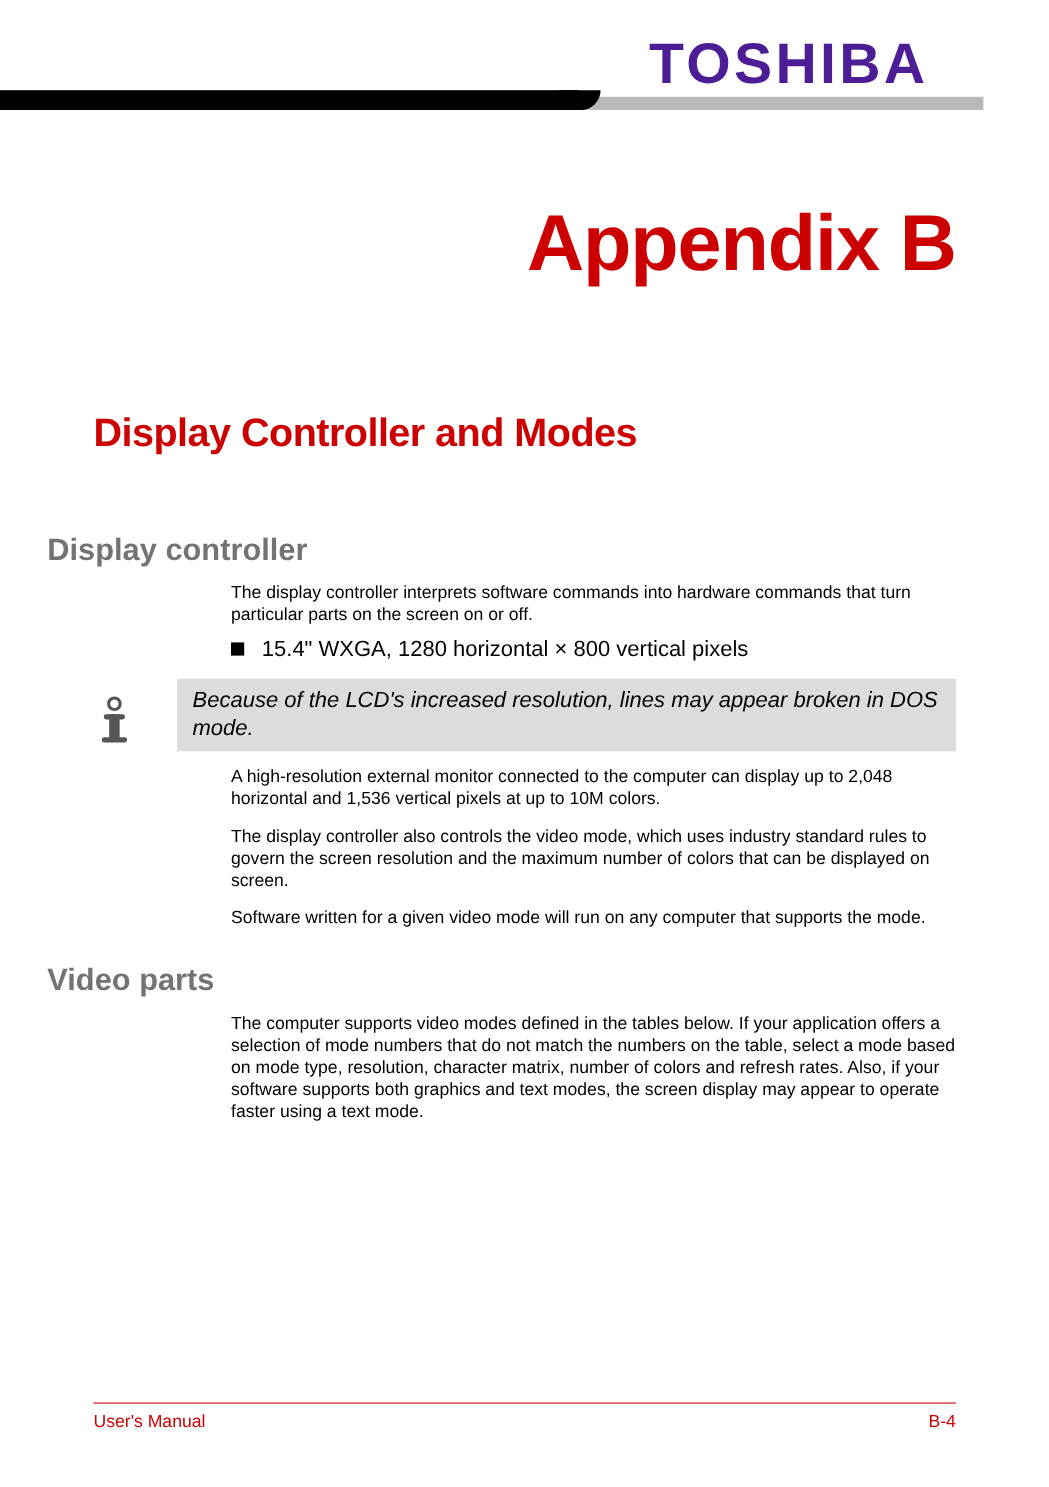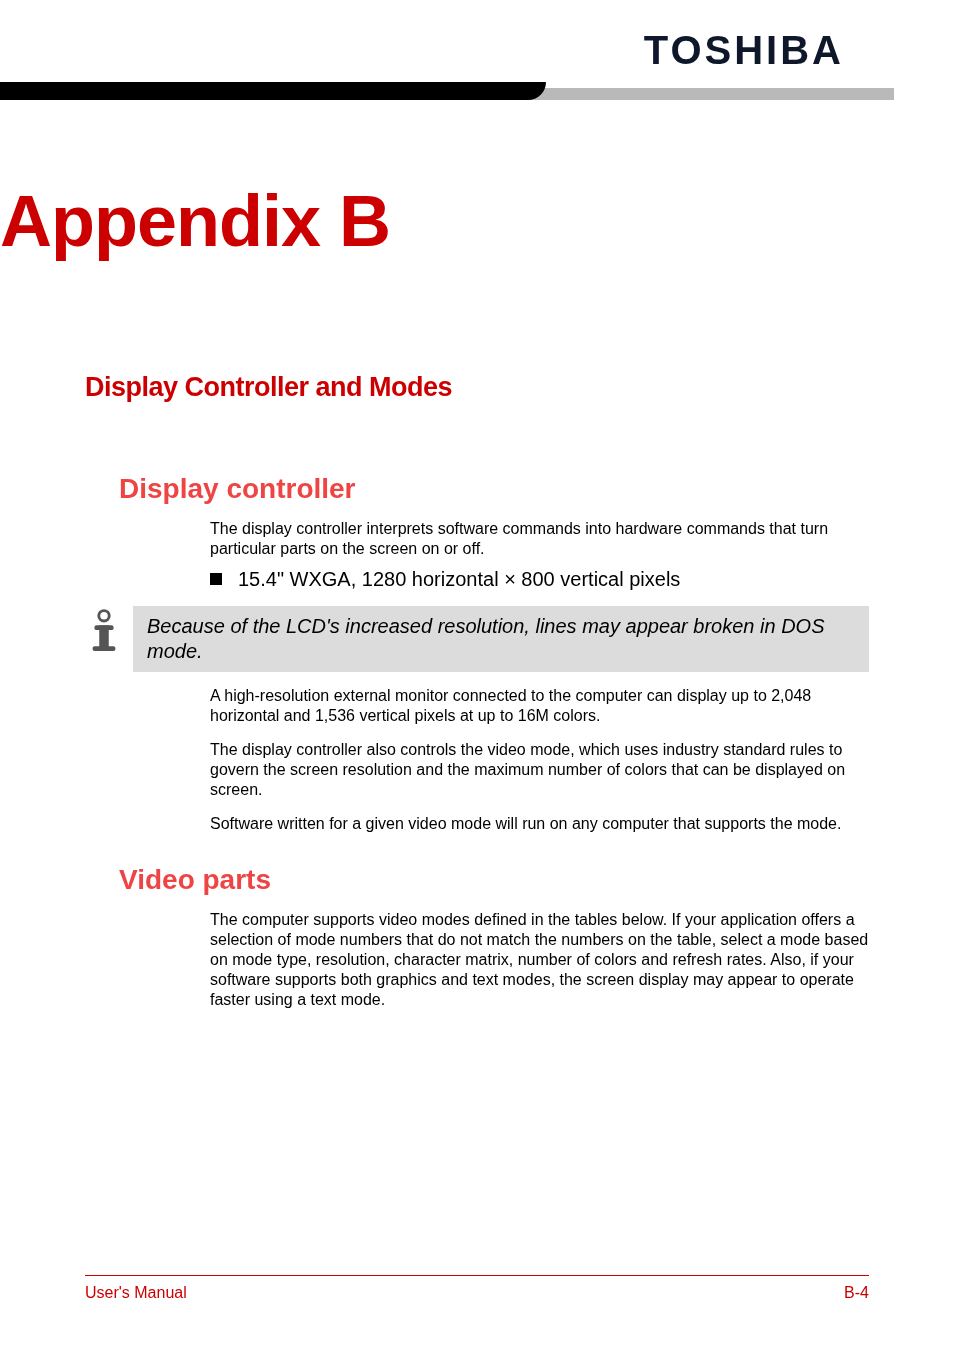--- a/index.html
+++ b/index.html
@@ -14,23 +14,23 @@
   .header {
     position: relative;
     height: 110px;
   }
   .brand {
     position: absolute;
     top: 28px;
     right: 110px;
     font-family: Arial, Helvetica, sans-serif;
     font-weight: 900;
-    font-size: 40px;
+    font-size: 52px;
     letter-spacing: 3px;
-    color: #0f172a;
+    color: #4c1d95;
     text-align: center;
   }
   .rule-wrap {
     position: absolute;
     top: 82px;
     left: 0;
     right: 60px;
     height: 22px;
   }
   .rule-black {
@@ -52,42 +52,43 @@
   .rule-curve {
     position: absolute;
     left: 508px;
     top: 0;
     width: 38px;
     height: 18px;
     background: #000;
     border-bottom-right-radius: 18px;
   }
   .appendix-title {
+    text-align: right;
     padding-right: 85px;
     margin-top: 70px;
     font-family: Arial, Helvetica, sans-serif;
     font-weight: 900;
     font-size: 72px;
     color: #cc0000;
     letter-spacing: -1px;
   }
   .section-title {
     margin: 110px 0 0 85px;
     font-family: Arial, Helvetica, sans-serif;
     font-weight: 900;
-    font-size: 27px;
+    font-size: 36px;
     color: #cc0000;
     letter-spacing: -0.5px;
   }
   .subsection-title {
-    margin-left: 119px;
+    margin-left: 43px;
     font-family: Arial, Helvetica, sans-serif;
     font-weight: 900;
     font-size: 28px;
-    color: #ef4444;
+    color: #737373;
   }
   .sub1 { margin-top: 70px; }
   .sub2 { margin-top: 30px; }
   .body-text {
     margin: 14px 85px 0 210px;
     font-size: 16px;
     line-height: 1.25;
     color: #000;
   }
   .bullet-row {
@@ -101,21 +102,22 @@
     width: 12px;
     height: 12px;
     background: #000;
     margin-right: 16px;
     margin-top: 6px;
     flex-shrink: 0;
   }
   .note-box {
     margin: 14px 85px 0 85px;
     display: flex;
-    align-items: flex-start;
+    align-items: flex-end;
+    gap: 28px;
   }
   .note-icon {
     width: 38px;
     margin-right: 10px;
     flex-shrink: 0;
     margin-top:2px;
   }
   .note-text {
     flex: 1;
     background: #dcdcdc;
@@ -168,21 +170,21 @@
     <svg viewBox="0 0 40 48" width="38" height="46">
       <circle cx="20" cy="8" r="5.5" fill="none" stroke="#555" stroke-width="3"></circle>
       <rect x="10" y="18" width="20" height="5" rx="2" fill="#555"></rect>
       <rect x="15" y="18" width="10" height="24" fill="#555"></rect>
       <rect x="8" y="40" width="24" height="5" rx="2" fill="#555"></rect>
     </svg>
   </div>
   <div class="note-text">Because of the LCD's increased resolution, lines may appear broken in DOS mode.</div>
 </div>
 
-<div class="body-text">A high-resolution external monitor connected to the computer can display up to 2,048 horizontal and 1,536 vertical pixels at up to 16M colors.</div>
+<div class="body-text">A high-resolution external monitor connected to the computer can display up to 2,048 horizontal and 1,536 vertical pixels at up to 10M colors.</div>
 <div class="body-text">The display controller also controls the video mode, which uses industry standard rules to govern the screen resolution and the maximum number of colors that can be displayed on screen.</div>
 <div class="body-text">Software written for a given video mode will run on any computer that supports the mode.</div>
 
 <div class="subsection-title sub2">Video parts</div>
 
 <div class="body-text">The computer supports video modes defined in the tables below. If your application offers a selection of mode numbers that do not match the numbers on the table, select a mode based on mode type, resolution, character matrix, number of colors and refresh rates. Also, if your software supports both graphics and text modes, the screen display may appear to operate faster using a text mode.</div>
 
 <div class="footer">
   <span>User's Manual</span>
   <span>B-4</span>

